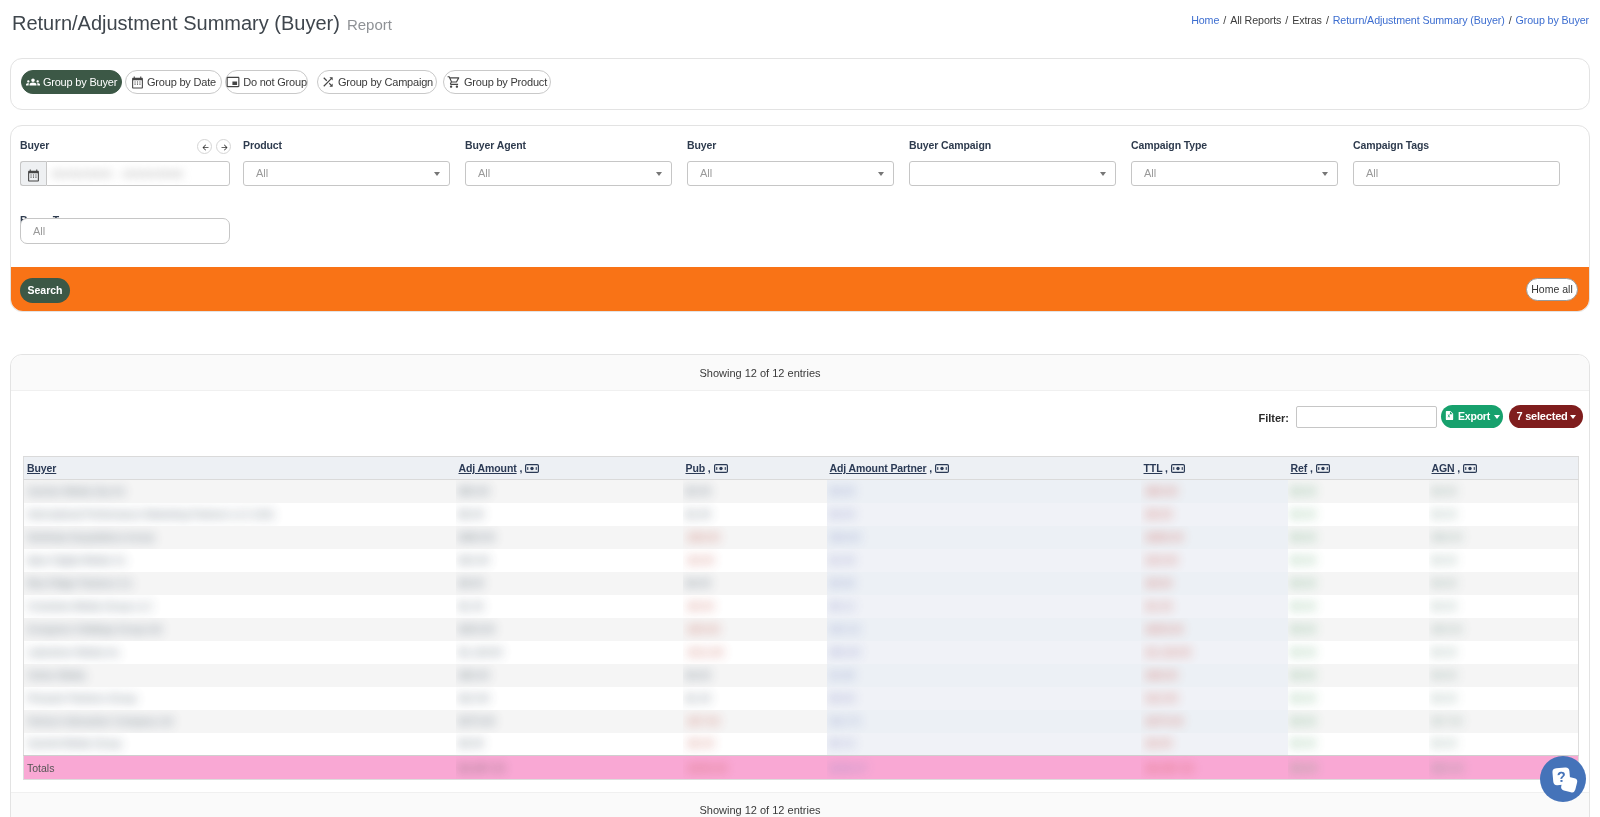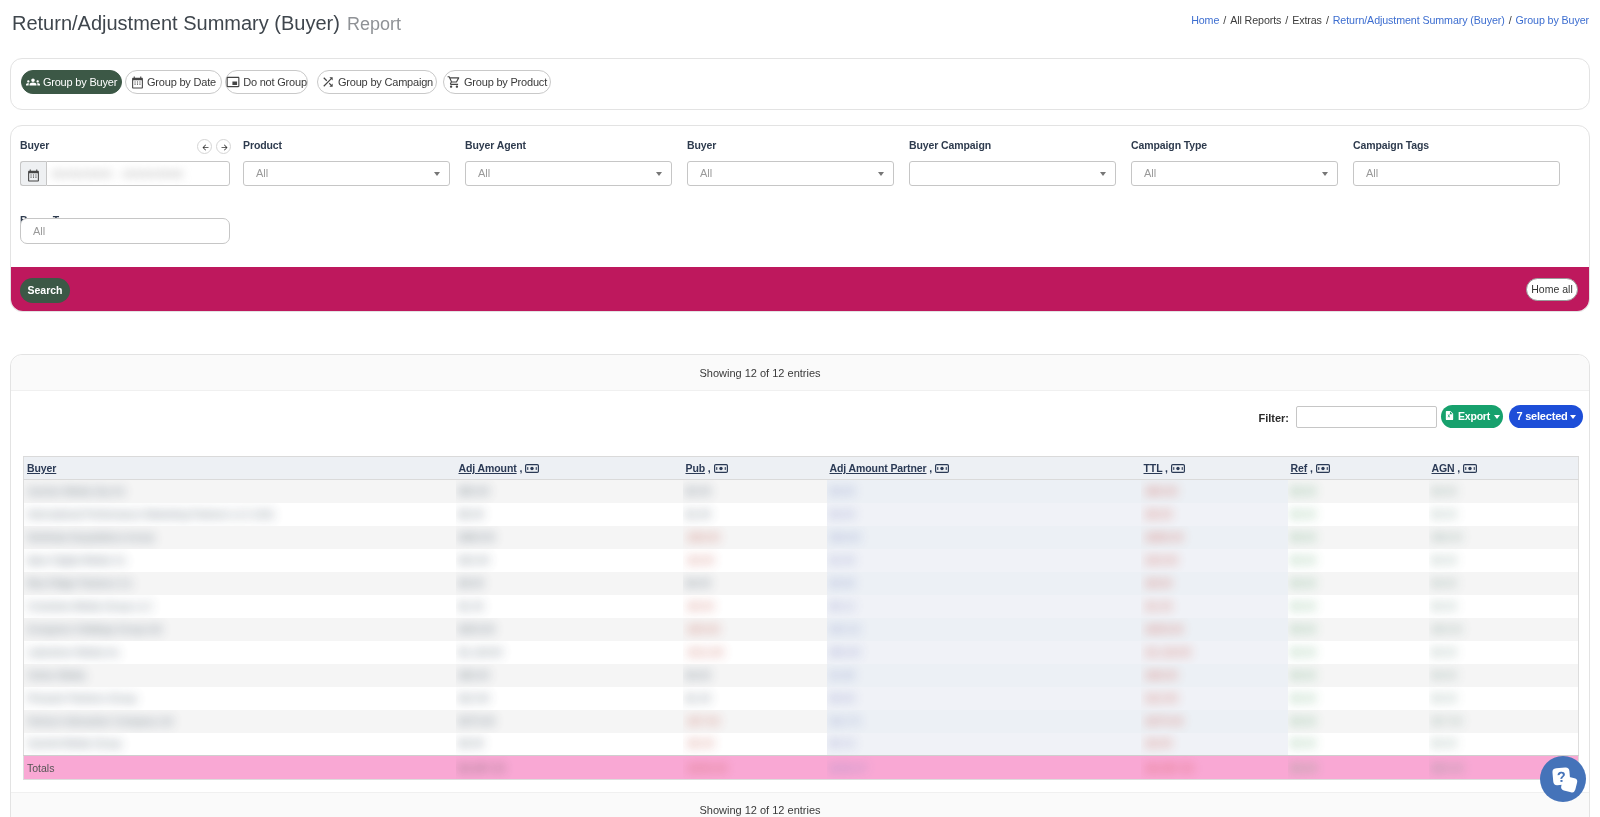--- a/index.html
+++ b/index.html
@@ -1,18 +1,18 @@
 <!DOCTYPE html>
 <html><head><meta charset="utf-8"><title>Return/Adjustment Summary (Buyer)</title>
 <style>
 *{margin:0;padding:0;box-sizing:border-box;}
 html,body{background:#fff;font-family:"Liberation Sans",sans-serif;}
 body{width:1600px;height:817px;overflow:hidden;position:relative;}
 h1{position:absolute;left:12px;top:12px;font-size:20px;font-weight:400;color:#3f464d;white-space:nowrap;}
-h1 .rep{font-size:18px;font-weight:400;color:#8f9296;margin-left:7px;}
+h1 .rep{font-size:15px;font-weight:400;color:#8f9296;margin-left:7px;}
 .crumbs{position:absolute;right:11px;top:14px;font-size:10.7px;letter-spacing:-0.1px;color:#3c3c3c;white-space:nowrap;}
 .crumbs a{color:#3d6ed0;text-decoration:none;}
 .crumbs .sep{margin:0 4px;color:#3c3c3c;}
 .card{position:absolute;left:10px;width:1580px;background:#fff;border:1px solid #e3e3e3;border-radius:12px;}
 .card1{top:58px;height:52px;}
 .gbtn{position:absolute;top:11px;height:24px;line-height:22px;border:1px solid #c9c9c9;border-radius:12px;
   background:#fff;color:#3a3a3a;font-size:11px;font-weight:500;text-align:center;letter-spacing:-0.2px;white-space:nowrap;}
 .gbtn svg{vertical-align:-3px;margin-right:3px;}
 .gbtn.active{background:#3c5846;border-color:#3c5846;color:#fff;}
 .card2{top:125px;height:187px;}
@@ -22,31 +22,31 @@
 .fsel .caret{position:absolute;right:9px;top:10px;width:0;height:0;border-left:3.5px solid transparent;border-right:3.5px solid transparent;border-top:4.5px solid #767676;}
 .dwrap{position:absolute;left:9px;top:35px;width:210px;height:25px;display:flex;}
 .daddon{width:26px;line-height:25px;border:1px solid #c6c6c6;border-right:none;border-radius:3px 0 0 3px;background:#eef0f2;text-align:center;}
 .dinput{flex:1;border:1px solid #c6c6c6;border-radius:0 3px 3px 0;background:#fff;position:relative;overflow:hidden;}
 .dblur{position:absolute;left:5px;top:6px;font-size:11px;letter-spacing:0.5px;color:#ababab;filter:blur(4px);white-space:nowrap;}
 .circ{position:absolute;top:13px;width:15px;height:15px;border:1px solid #d5d5d5;border-radius:50%;background:#fff;}
 .circ svg{position:absolute;left:2.5px;top:2.5px;}
 .tagsinput{position:absolute;left:9px;top:92px;width:210px;height:26px;border:1px solid #c6c6c6;border-radius:7px;
   font-size:11px;color:#9a9a9a;line-height:24px;padding:0 12px;background:#fff;}
 .f2label{position:absolute;left:9px;top:70px;font-size:10.5px;font-weight:700;color:#2e3b4e;margin-top:18px;}
-.footer2{position:absolute;left:0;right:0;bottom:0;height:44px;background:#be185d;border-radius:0 0 12px 12px;}
+.footer2{position:absolute;left:0;right:0;bottom:0;height:44px;background:#f97316;border-radius:0 0 12px 12px;}
 .searchbtn{position:absolute;left:9px;top:11px;width:50px;height:25px;line-height:25px;background:#3c5846;color:#fff;border-radius:13px;font-size:10.5px;font-weight:700;text-align:center;}
 .clearbtn{position:absolute;right:11px;top:11px;width:52px;height:23px;line-height:21px;background:#fff;color:#333;border:1px solid #9a9a9a;border-radius:12px;font-size:10.5px;text-align:center;}
 .card3{top:330px;height:475px;margin-top:24px;}
 .band{position:absolute;left:0;right:0;font-size:11px;color:#3a3a3a;text-align:center;background:#fafafa;}
 .bandtop{top:0;height:36px;line-height:36px;border-radius:12px 12px 0 0;border-bottom:1px solid #f0f0f0;text-indent:-80px;}
 .bandbot{bottom:0;height:36px;line-height:34px;border-radius:0 0 12px 12px;border-top:1px solid #f0f0f0;text-indent:-80px;}
 .flbl{position:absolute;right:300px;top:57px;font-size:11px;font-weight:700;color:#2b2b2b;}
 .finput{position:absolute;right:152px;top:51px;width:141px;height:22px;border:1px solid #c6c6c6;border-radius:2px;background:#fff;}
 .exportbtn{position:absolute;right:86px;top:50px;width:62px;height:23px;line-height:23px;background:#17a16d;color:#fff;border-radius:12px;font-size:10.5px;font-weight:700;text-align:center;letter-spacing:-0.2px;}
-.selbtn{position:absolute;right:6px;top:50px;width:74px;height:23px;line-height:23px;background:#1d4ed8;color:#fff;border-radius:12px;font-size:11px;font-weight:700;text-align:center;letter-spacing:-0.2px;}
+.selbtn{position:absolute;right:6px;top:50px;width:74px;height:23px;line-height:23px;background:#7f1d1d;color:#fff;border-radius:12px;font-size:11px;font-weight:700;text-align:center;letter-spacing:-0.2px;}
 .caretw{display:inline-block;width:0;height:0;border-left:3.5px solid transparent;border-right:3.5px solid transparent;border-top:4px solid #fff;margin-left:4px;vertical-align:1px;}
 table{position:absolute;left:12px;top:101px;width:1556px;border-collapse:collapse;table-layout:fixed;}
 th,td{font-size:10px;padding:0 3px;text-align:left;overflow:hidden;white-space:nowrap;}
 thead th{height:23px;background:#edf0f4;color:#2b3a55;font-weight:700;font-size:10.5px;border-top:1px solid #dadada;border-bottom:1px solid #dadada;letter-spacing:-0.1px;}
 table{border-left:1px solid #ddd;border-right:1px solid #ddd;}
 tbody td{height:23px;color:#4a5a6a;}
 tbody tr.odd td{background:#f5f5f5;}
 tbody tr.odd td.hl{background:#ecf0f5;}
 tbody tr.even td.hl{background:#f0f2f7;}
 tfoot td{height:24px;border-top:1px solid #cfcfcf;border-bottom:1px solid #ddd;color:#555;background:#f9a8d4;font-size:10.5px;}

